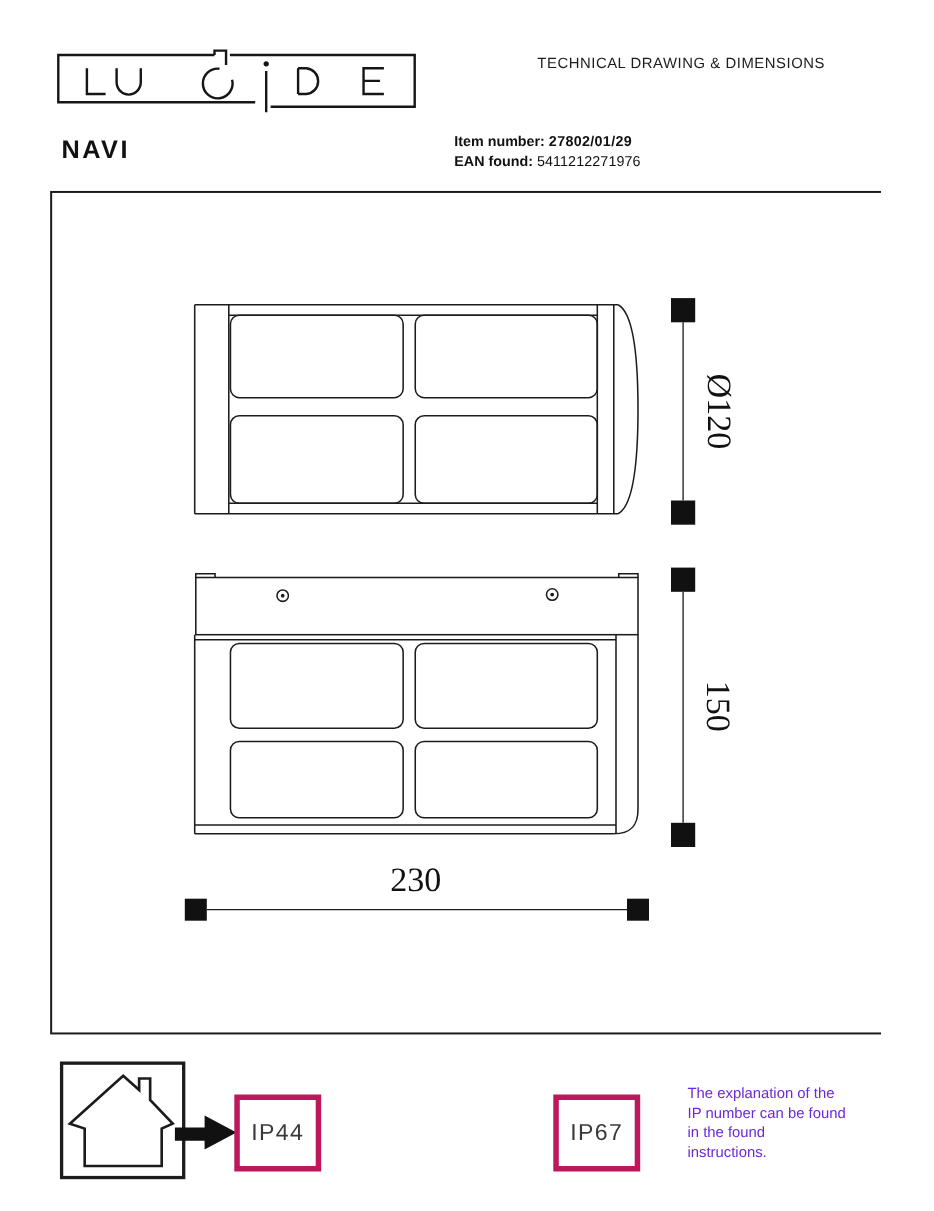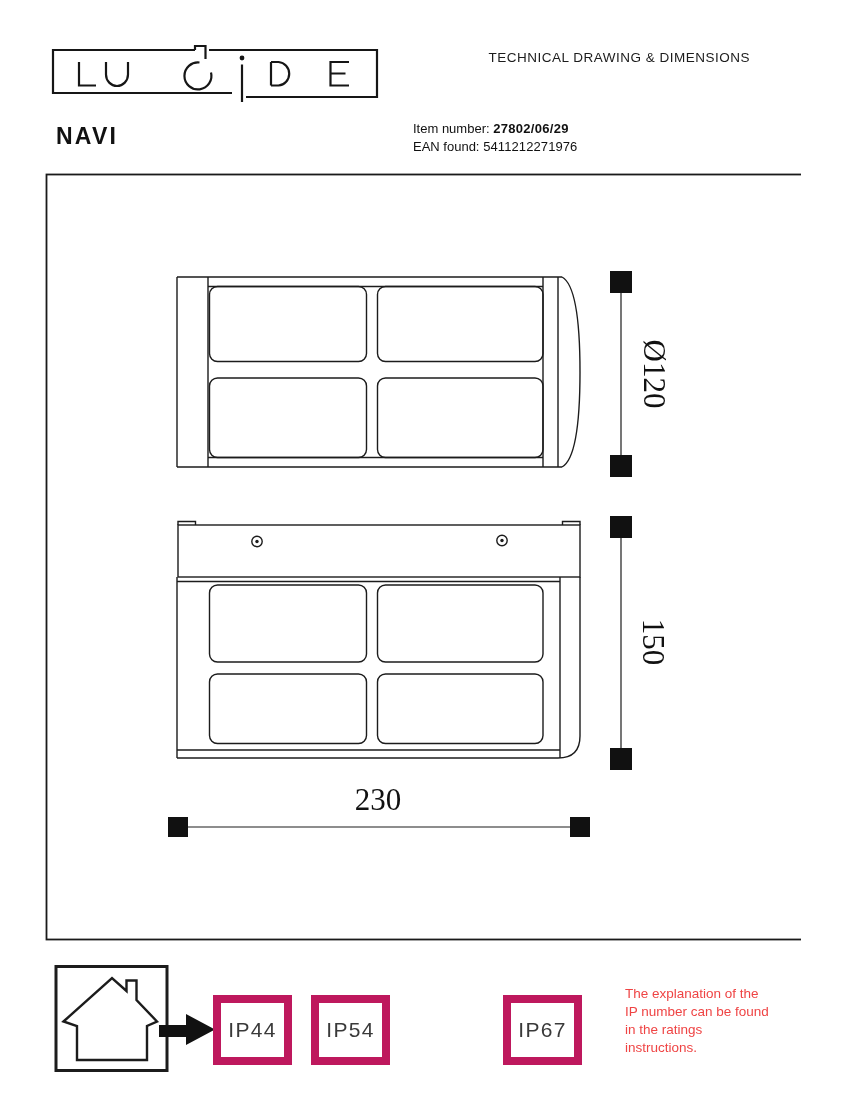--- a/index.html
+++ b/index.html
@@ -4,36 +4,36 @@
 <style>
   html,body{margin:0;padding:0;background:#fff;}
   .page{position:relative;width:801px;height:1101px;background:#fff;overflow:hidden;
         font-family:"Liberation Sans","DejaVu Sans",sans-serif;color:#1a1a1a;}
   .abs{position:absolute;}
 
   
   .doc-title{top:50px;right:51px;font-size:13.5px;letter-spacing:.5px;color:#1c1c1c;}
   .product-name{top:123px;left:56px;font-size:23px;font-weight:bold;letter-spacing:2.2px;color:#111;}
   .codes{top:120px;left:413px;font-size:13px;line-height:17.5px;color:#111;}
-  .codes .lbl{font-weight:normal;}
+  .codes .lbl{font-weight:bold;}
   .codes .val-bold{font-weight:bold;letter-spacing:.3px;}
   .codes .val{font-weight:normal;letter-spacing:.1px;text-align:right;}
 
   
   svg{display:block;}
   .draw-stroke{fill:none;stroke:#1c1c1c;stroke-width:1.4;}
   .thin-stroke{fill:none;stroke:#1c1c1c;stroke-width:1.2;}
   .dim-sq{fill:#111;stroke:none;}
   .dim-text{font-family:"Liberation Serif","DejaVu Serif",serif;font-size:31px;fill:#111;}
 
   
-  .ip-badge{position:absolute;top:995px;width:79px;height:70px;border:8px solid #be185d;
+  .ip-badge{position:absolute;top:995px;width:79px;height:70px;border:5px solid #be185d;
             box-sizing:border-box;display:flex;align-items:center;justify-content:center;
             font-size:21px;letter-spacing:1.3px;color:#3a3a3a;}
-  .ip-note{top:985px;left:625px;font-size:13.5px;line-height:18px;color:#ef4444;}
+  .ip-note{top:985px;left:625px;font-size:13.5px;line-height:18px;color:#6d28d9;}
 </style>
 </head>
 <body>
 
 <div class="page">
 
   <svg class="abs" style="left:0;top:0" width="420" height="115" viewBox="0 0 420 115" aria-label="LUCIDE">
     <g fill="none" stroke="#161616" stroke-width="2.2">
 
       <path d="M195,50 H53 V93 H232"></path>
@@ -52,21 +52,21 @@
       <path d="M271,62 V85.5 M271,62 H278.5 A11.8,11.8 0 0 1 278.5,85.5 H271"></path>
 
       <path d="M349,62 H330.5 V85.5 H349 M330.5,73.5 H345.5"></path>
     </g>
     <circle cx="242" cy="58" r="2.4" fill="#161616"></circle>
   </svg>
 
   <div class="abs doc-title">TECHNICAL DRAWING &amp; DIMENSIONS</div>
   <div class="abs product-name">NAVI</div>
   <div class="abs codes">
-    <div><span class="lbl">Item number:</span>&nbsp;<span class="val-bold">27802/06/29</span></div>
+    <div><span class="lbl">Item number:</span>&nbsp;<span class="val-bold">27802/01/29</span></div>
     <div><span class="lbl">EAN found:</span>&nbsp;<span class="val">5411212271976</span></div>
   </div>
 
   <svg class="abs" style="left:0;top:0" width="849" height="1101" viewBox="0 0 849 1101">
 
     <rect x="46.5" y="174.5" width="756" height="765" fill="none" stroke="#1a1a1a" stroke-width="1.8"></rect>
 
     <g>
       <g class="draw-stroke">
         <path d="M177,277 H562 M177,467 H562 M177,277 V467"></path>
@@ -127,23 +127,22 @@
   </svg>
 
   <svg class="abs" style="left:0;top:940px" width="240" height="145" viewBox="0 940 240 145">
     <rect x="56" y="966.5" width="111" height="104" fill="none" stroke="#1c1c1c" stroke-width="3"></rect>
     <path d="M63.5,1021.5 L112,978 L126.5,991 L126.5,980.5 L136.5,980.5 L136.5,1000 L157,1021.5
              L147,1026 L147,1060 L77,1060 L77,1026 Z" fill="#fff" stroke="#1c1c1c" stroke-width="2.4" stroke-linejoin="miter"></path>
     <polygon points="159,1025 186,1025 186,1014 215,1029.5 186,1045 186,1037 159,1037" fill="#111"></polygon>
   </svg>
 
   <div class="ip-badge" style="left:213px">IP44</div>
-  <div class="ip-badge" style="left:311px">IP54</div>
   <div class="ip-badge" style="left:503px">IP67</div>
 
   <div class="abs ip-note">
     <div>The explanation of the</div>
     <div>IP number can be found</div>
-    <div>in the ratings</div>
+    <div>in the found</div>
     <div>instructions.</div>
   </div>
 
 </div>
 
 </body></html>

